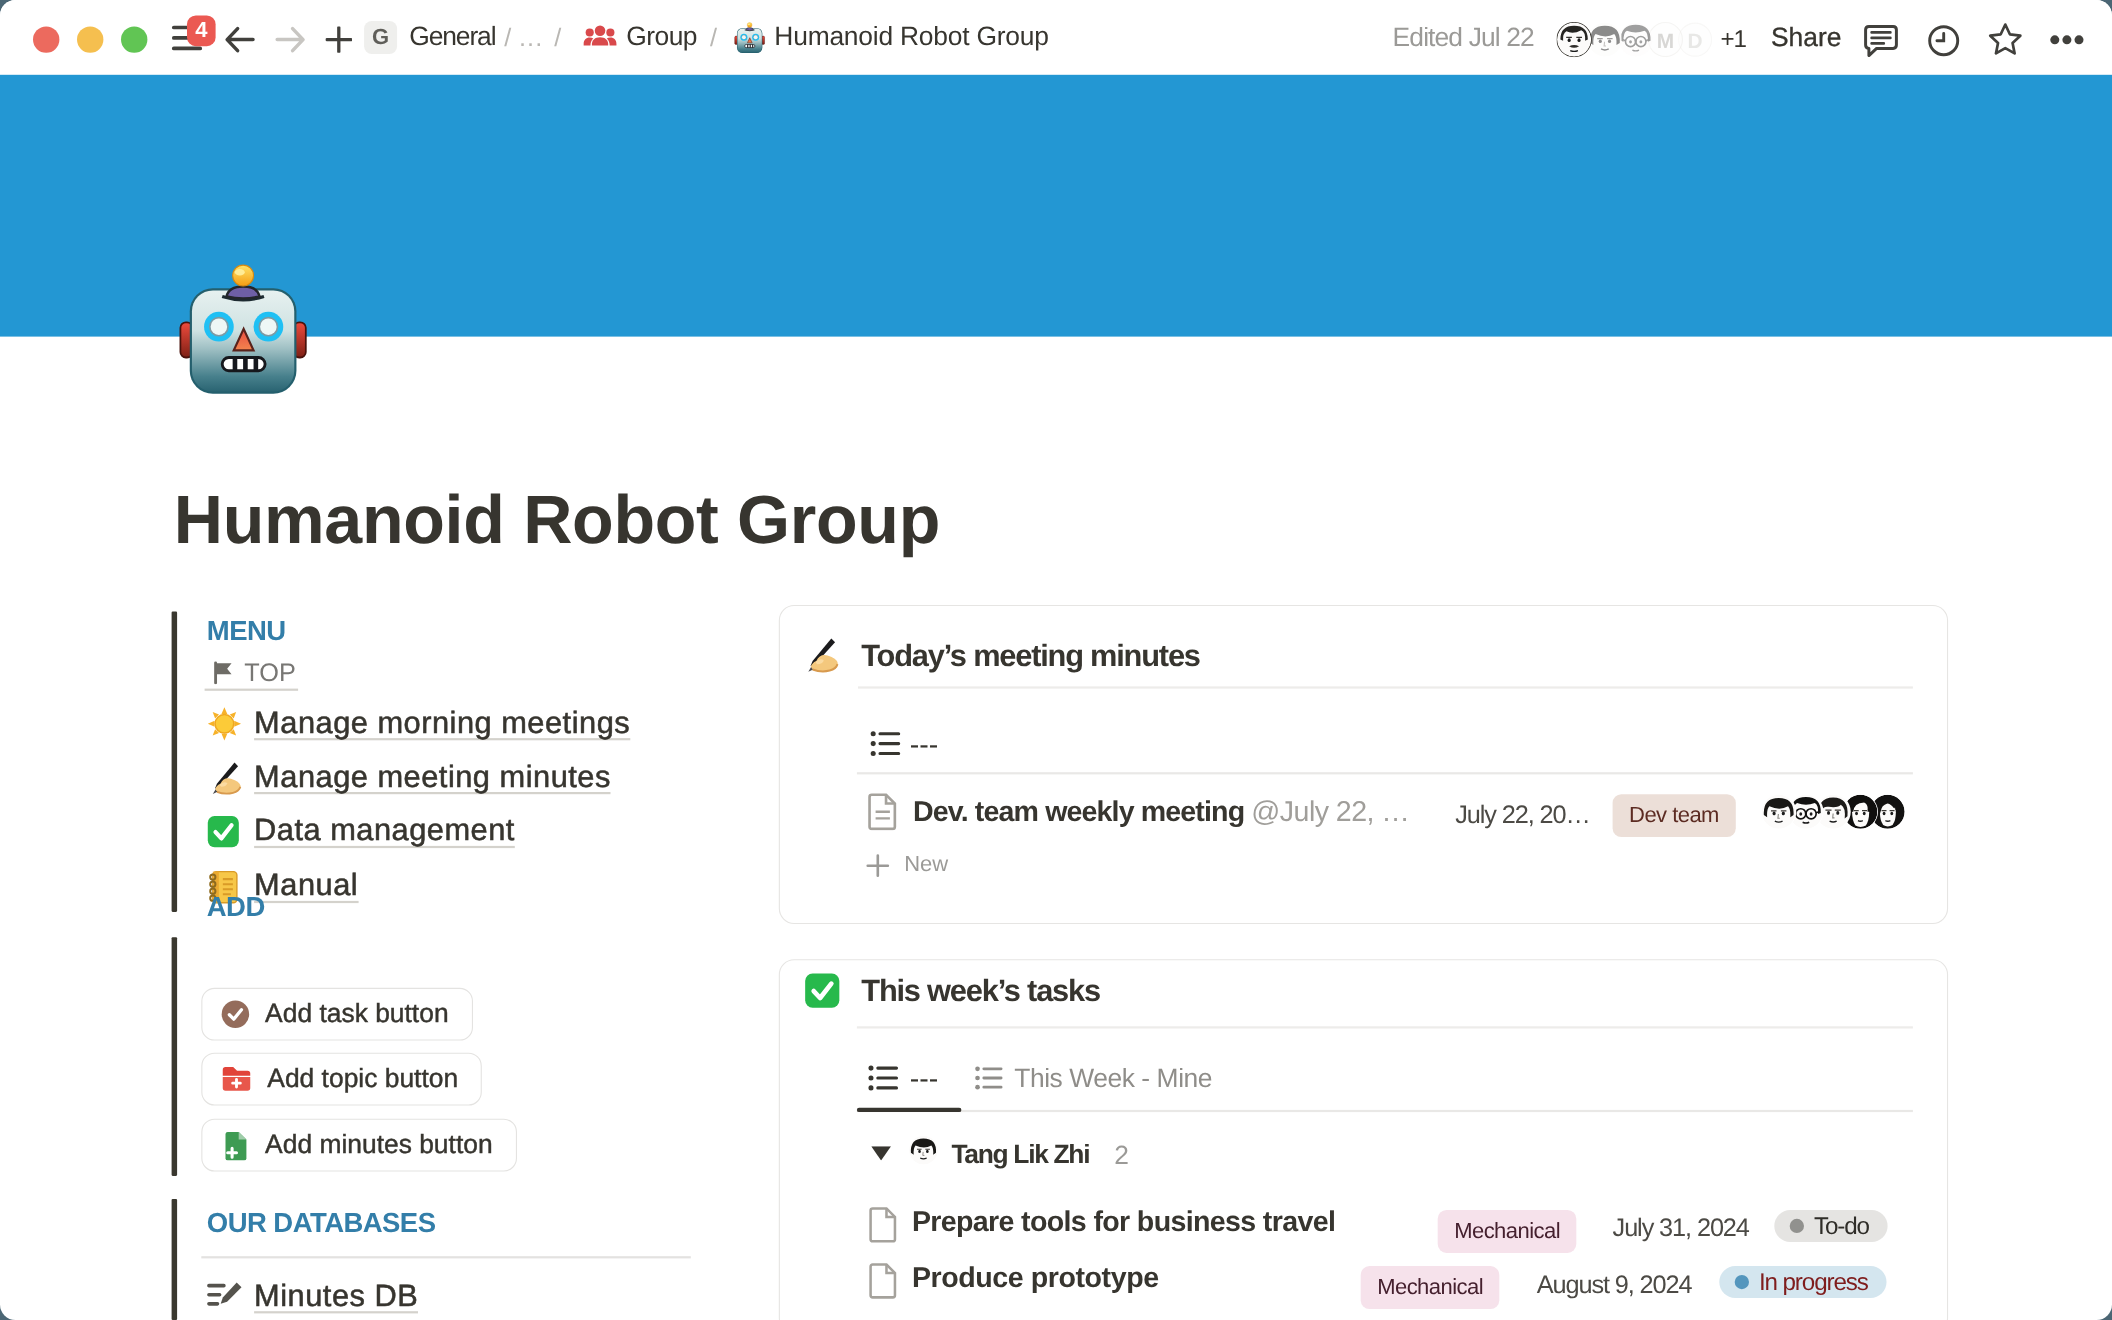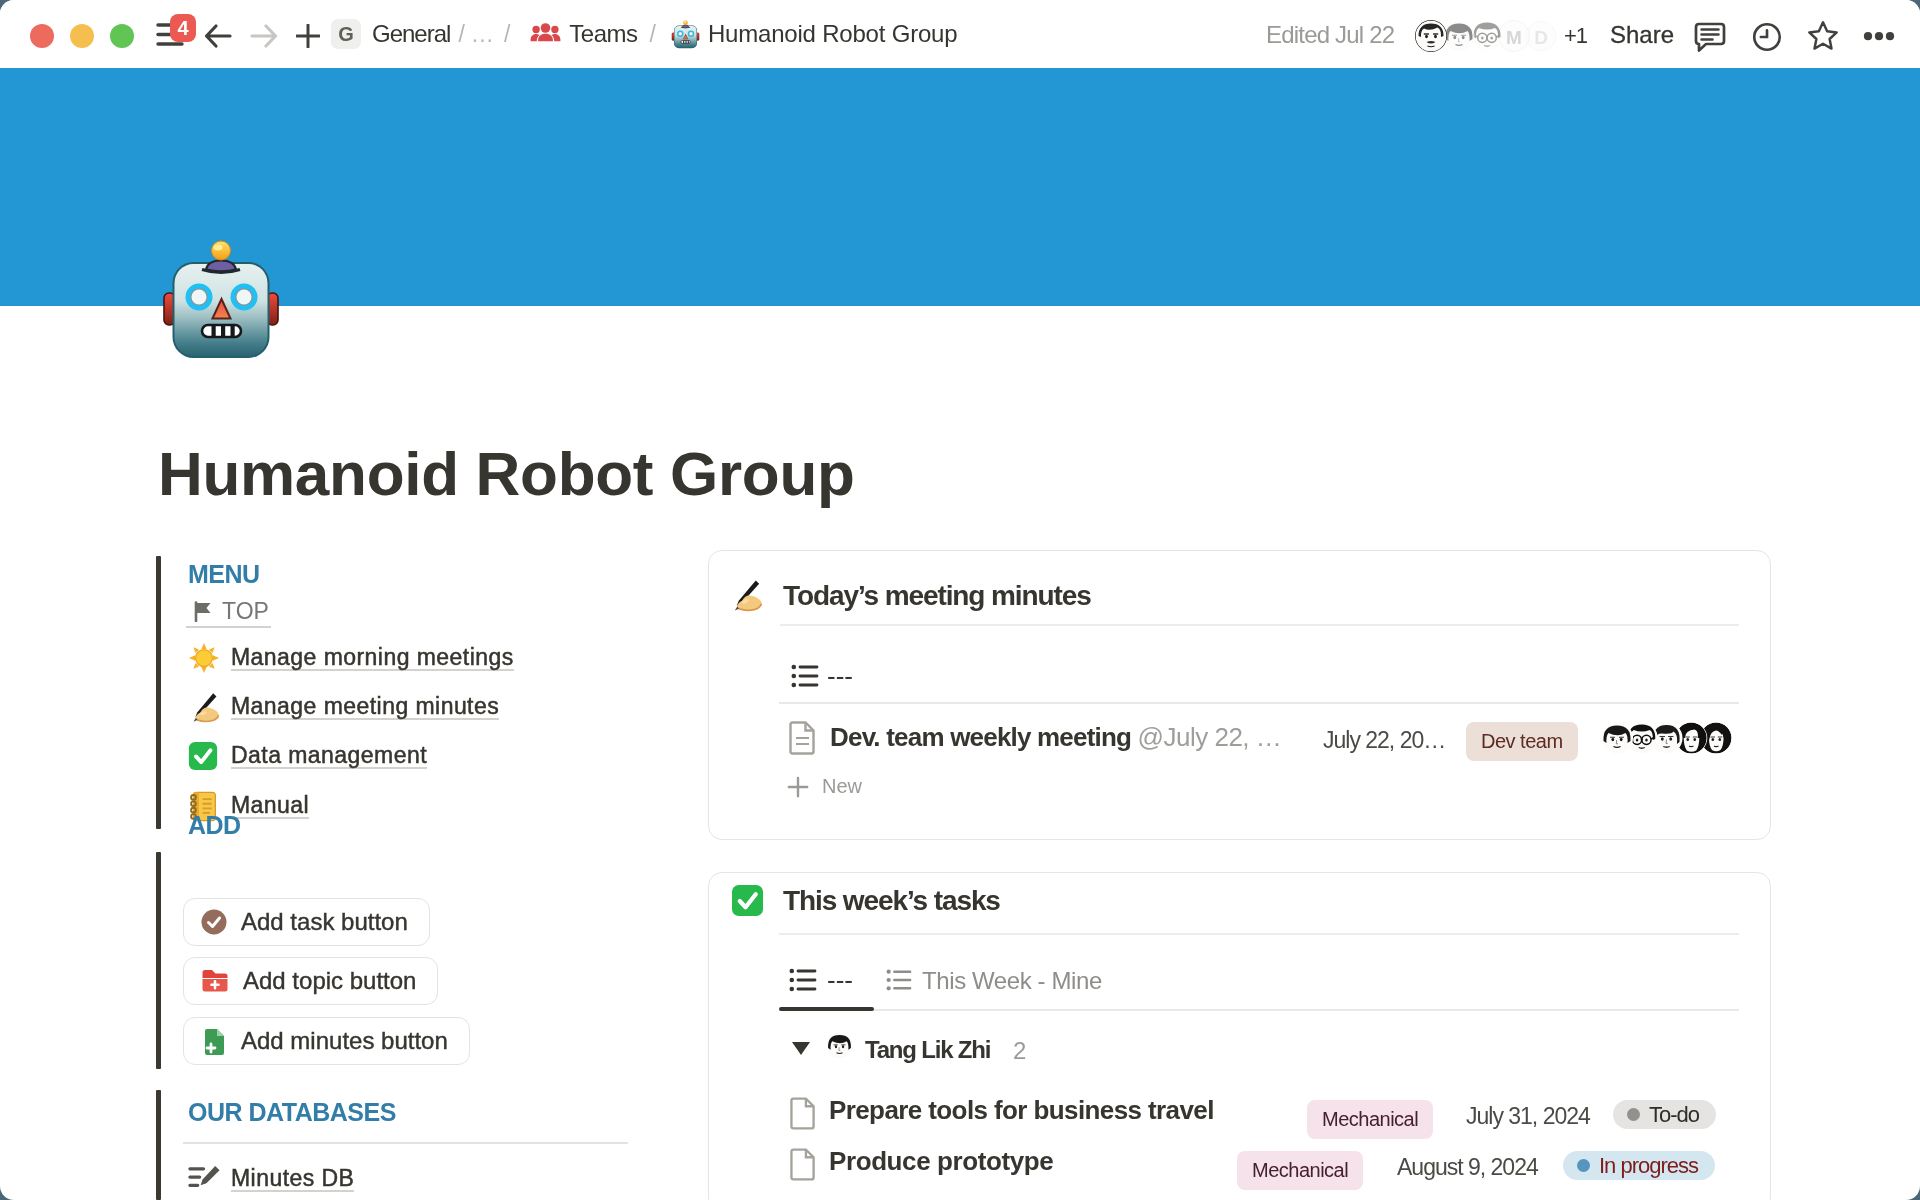--- a/index.html
+++ b/index.html
@@ -9,21 +9,21 @@
 .flex{display:flex;align-items:center;}
 .nw{white-space:nowrap;}
 .cover{position:absolute;left:0;top:68px;width:1920px;height:238px;background:#2397d3;}
 .tl{position:absolute;top:24px;width:24px;height:24px;border-radius:50%;}
 .crumb{color:#37352f;font-size:24px;letter-spacing:-0.5px;}
 .sep{color:#b9b7b3;font-size:23px;}
 .title{position:absolute;left:158px;top:438px;font-size:62px;font-weight:700;color:#37352f;letter-spacing:-0.3px;white-space:nowrap;}
 .qbar{position:absolute;left:156px;width:5px;background:#3a382f;border-radius:1px;}
 .bluehead{position:absolute;left:188px;font-size:25px;font-weight:700;color:#337ea9;letter-spacing:-0.5px;}
 .mitem{position:absolute;left:188px;display:flex;align-items:center;height:36px;}
-.mtext{font-size:23px;color:#37352f;border-bottom:2.5px solid #d4d2cc;padding-bottom:0px;line-height:1.0;white-space:nowrap;-webkit-text-stroke:0.5px #37352f;letter-spacing:0.45px;}
+.mtext{font-size:28px;color:#37352f;border-bottom:2.5px solid #d4d2cc;padding-bottom:0px;line-height:1.0;white-space:nowrap;-webkit-text-stroke:0.5px #37352f;letter-spacing:0.45px;}
 .btn{position:absolute;left:183px;height:48px;border:1.5px solid #e4e3e1;border-radius:12px;background:#fff;display:flex;align-items:center;padding:0 21px 0 17px;box-sizing:border-box;white-space:nowrap;}
 .btntext{font-size:24px;color:#37352f;margin-left:14px;-webkit-text-stroke:0.4px #37352f;}
 .card{position:absolute;left:708px;width:1063px;background:#fff;border:1.5px solid #e6e5e3;border-radius:14px;box-sizing:border-box;}
 .ctitle{font-size:28px;font-weight:700;color:#37352f;letter-spacing:-1.1px;white-space:nowrap;}
 .rowtitle{font-size:26px;font-weight:700;color:#37352f;letter-spacing:-0.8px;white-space:nowrap;}
 .datetxt{font-size:23px;color:#4c4a45;letter-spacing:-1px;white-space:nowrap;}
 .pill{display:inline-flex;align-items:center;justify-content:center;font-size:20px;height:39px;border-radius:8px;padding:0 15px;letter-spacing:-0.5px;white-space:nowrap;}
 .spill{display:inline-flex;align-items:center;font-size:22px;height:29px;border-radius:15px;padding:0 17px 0 14px;letter-spacing:-1px;white-space:nowrap;text-align:right;}
 .dot{width:13px;height:13px;border-radius:50%;margin-right:9px;flex:none;}
 </style>
@@ -62,21 +62,21 @@
     <span class="sep" style="margin-left:7px;letter-spacing:1px;">...</span>
     <span class="sep" style="margin-left:10px;">/</span>
     <svg style="margin-left:19px;flex:none;" width="33" height="33" viewBox="0 0 33 33" fill="#d9494b">
       <circle cx="16.5" cy="10" r="4.8"></circle>
       <path d="M16.5 15.8 c4.6 0 7.4 2.6 7.4 6.3 v1.2 h-14.8 v-1.2 c0 -3.7 2.8 -6.3 7.4 -6.3 z"></path>
       <circle cx="7.1" cy="11.5" r="3.7"></circle>
       <path d="M7.1 16.1 c1.3 0 2.4 0.3 3.3 0.8 c-1.7 1.5 -2.6 3.6 -2.6 6 v0.4 h-6.2 v-1.4 c0 -3.4 2.2 -5.8 5.5 -5.8 z"></path>
       <circle cx="25.9" cy="11.5" r="3.7"></circle>
       <path d="M25.9 16.1 c-1.3 0 -2.4 0.3 -3.3 0.8 c1.7 1.5 2.6 3.6 2.6 6 v0.4 h6.2 v-1.4 c0 -3.4 -2.2 -5.8 -5.5 -5.8 z"></path>
     </svg>
-    <span class="crumb" style="margin-left:7px;letter-spacing:-0.5px;">Teams</span>
+    <span class="crumb" style="margin-left:7px;letter-spacing:-0.5px;">Group</span>
     <span class="sep" style="margin-left:12px;">/</span>
     <svg style="margin-left:15px;flex:none;" width="29" height="29" viewBox="0 0 122 122">
         <use href="#robotG"></use>
       </svg>
     <span class="crumb" style="margin-left:8px;letter-spacing:-0.2px;">Humanoid Robot Group</span>
   </div>
 
   <div class="abs nw" style="left:1266px;top:21px;font-size:24px;color:#9b9a97;letter-spacing:-0.8px;">Edited Jul 22</div>
   <svg class="abs" style="left:1415px;top:20px;" width="142" height="32" viewBox="0 0 142 32">
     <g opacity="0.25">

